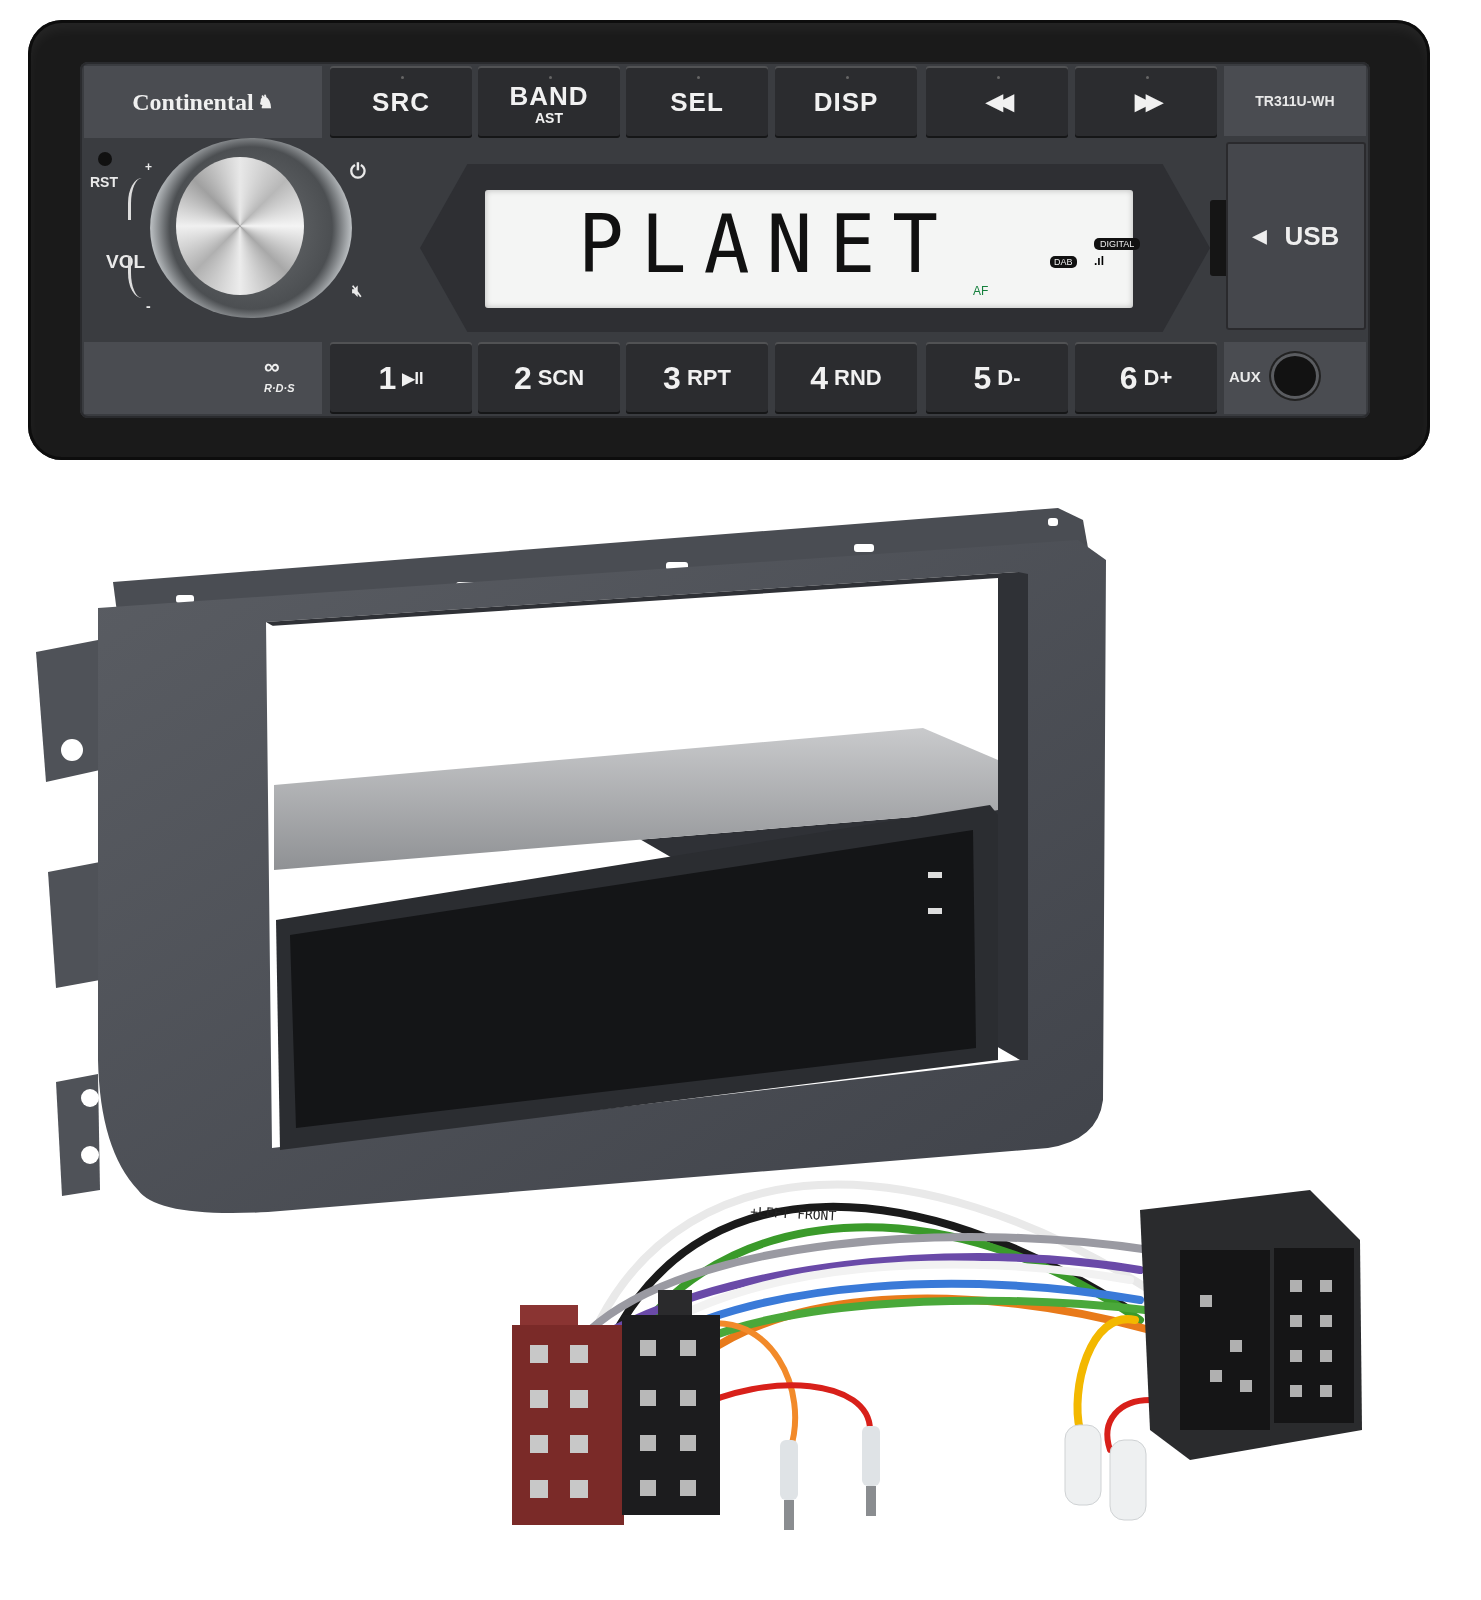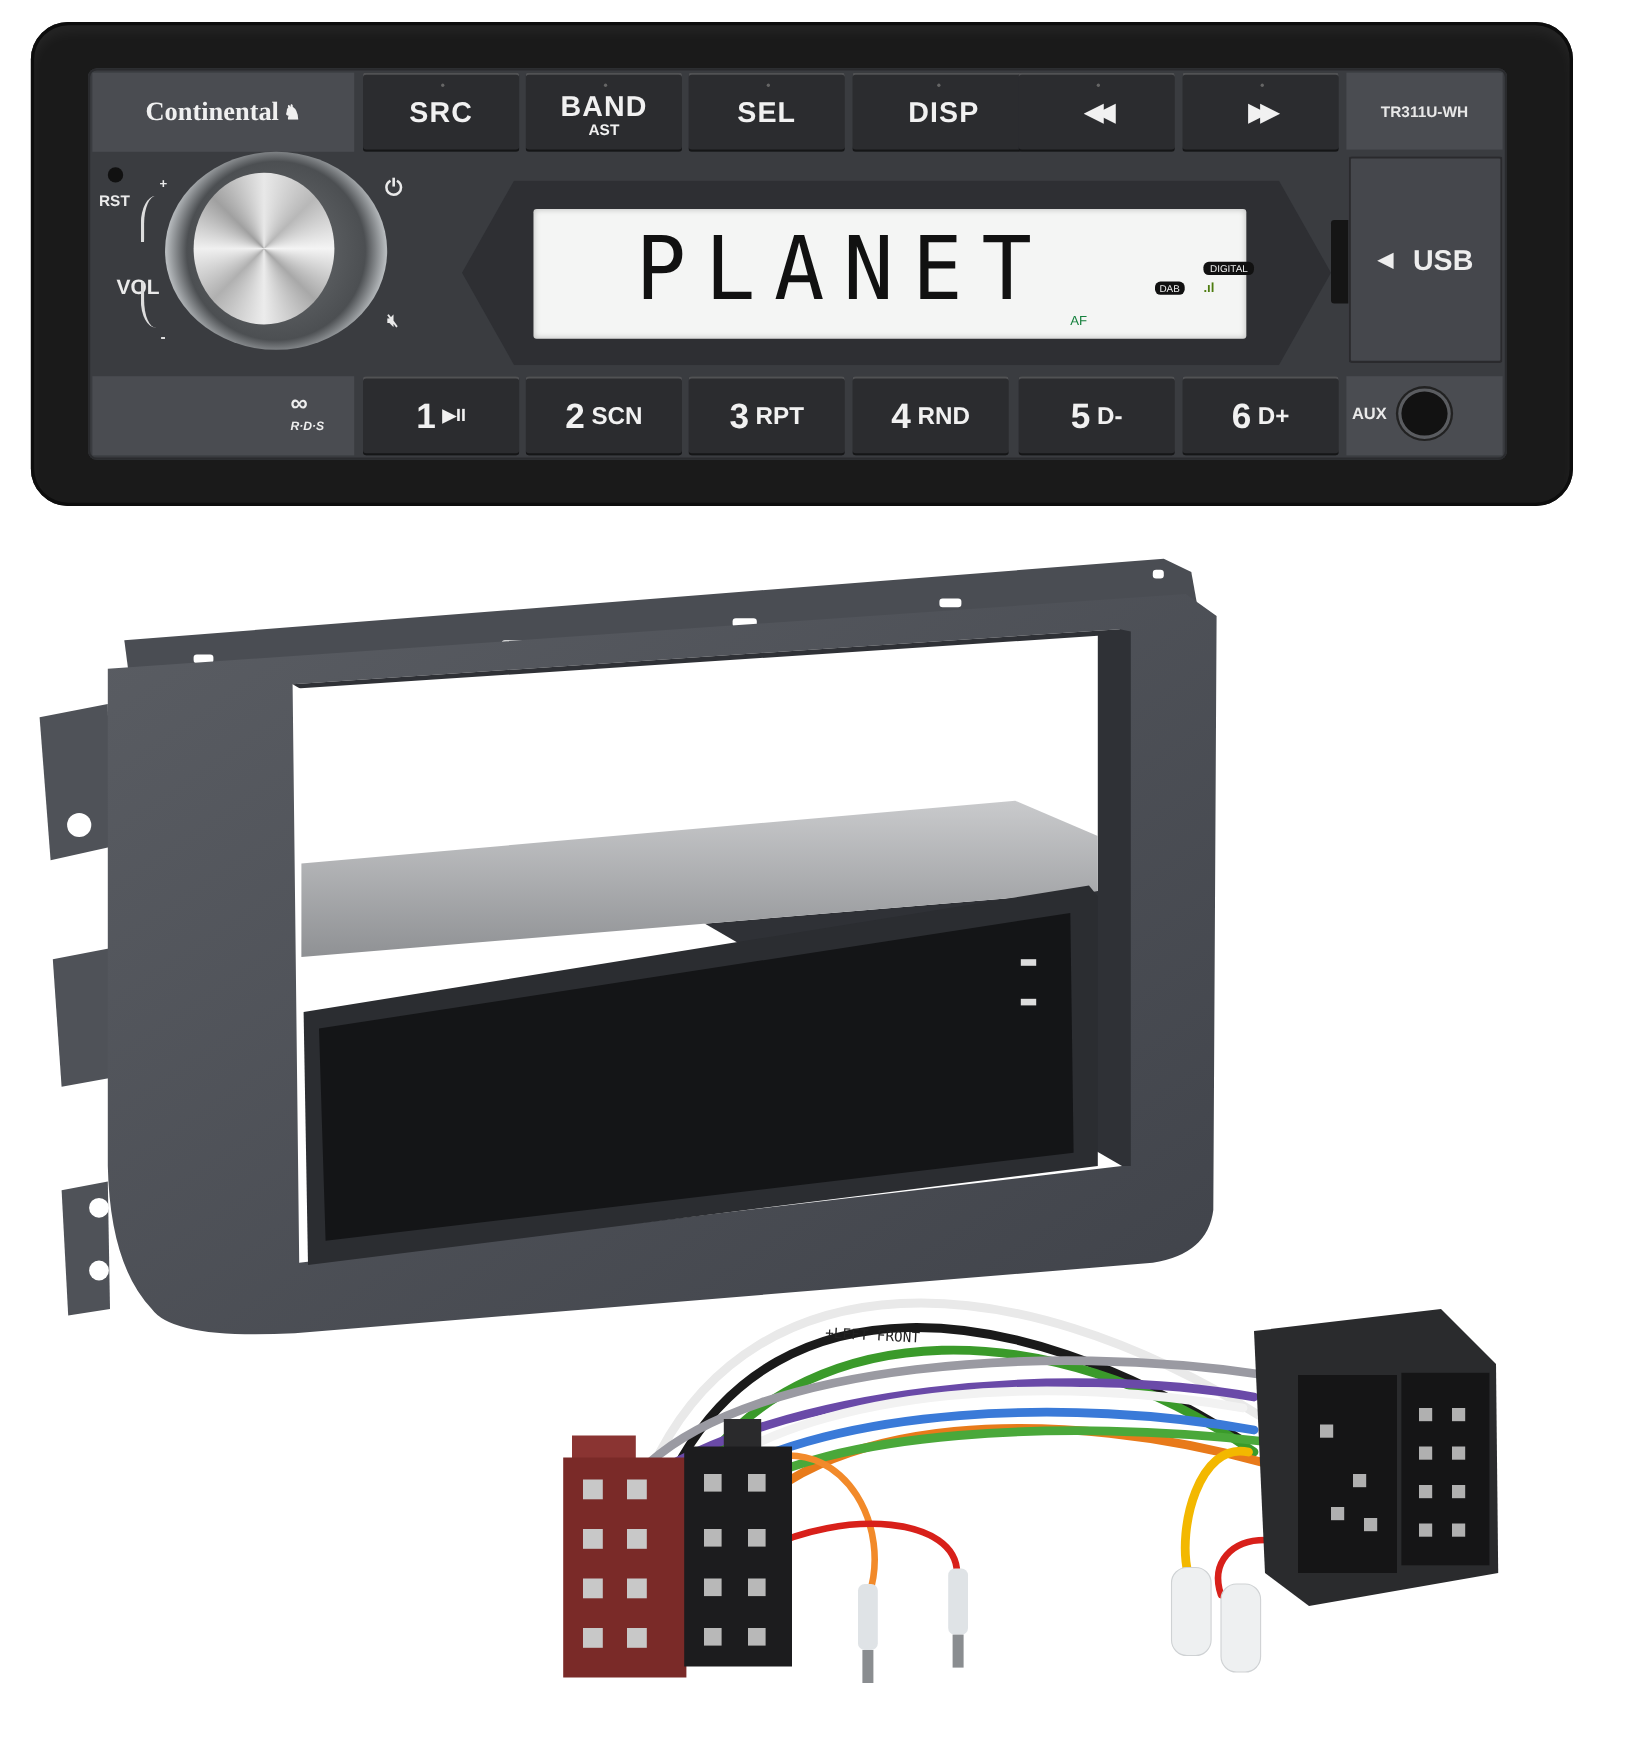--- a/index.html
+++ b/index.html
@@ -65,21 +65,21 @@
   </div>
 <div class="abs key key-top" style="left:478px;flex-direction:column;">
     <span class="dot"></span>
     <span class="main">BAND</span>
     <span class="sub">AST</span>
   </div>
 <div class="abs key key-top" style="left:626px;">
     <span class="dot"></span>
     <span class="main">SEL</span>
   </div>
-<div class="abs key key-top" style="left:775px;padding-left:12px;">
+<div class="abs key key-top" style="left:775px;">
     <span class="dot"></span>
     <span class="main">DISP</span>
   </div>
 <div class="abs key key-top" style="left:926px;">
     <span class="dot"></span>
     <span class="main" style="font-size:22px;letter-spacing:-6px;">◀◀</span>
   </div>
 <div class="abs key key-top" style="left:1075px;">
     <span class="dot"></span>
     <span class="main" style="font-size:22px;letter-spacing:-6px;">▶▶</span>
@@ -99,21 +99,21 @@
 <div class="abs knob-cap"></div>
 
 <div class="abs small-label" style="left:350px;top:160px;font-size:20px;">⏻</div>
 <div class="abs small-label" style="left:352px;top:282px;font-size:16px;">🔇︎</div>
 
 <div class="abs lcd-bezel"></div>
 <div class="abs lcd"></div>
 <div class="abs lcd-text">PLANET</div>
 <div class="abs lcd-badge" style="left:1094px;top:238px;">DIGITAL</div>
 <div class="abs lcd-badge" style="left:1050px;top:256px;padding:0 4px;">DAB</div>
-<div class="abs" style="left:1094px;top:254px;font-size:12px;font-weight:bold;color:#4d7c0f;">.ıl</div>
+<div class="abs" style="left:1094px;top:254px;font-size:12px;font-weight:bold;color:#000000;">.ıl</div>
 <div class="abs lcd-af">AF</div>
 
 <div class="abs" style="left:1210px;top:200px;width:16px;height:76px;background:#151515;border-radius:3px 0 0 3px;"></div>
 <div class="abs usb-door">
   <span style="font-size:18px;margin-right:18px;">◀</span>
   <span>USB</span>
 </div>
 
 <div class="abs panel" style="left:84px;top:342px;width:238px;height:72px;"></div>
 <div class="abs" style="left:264px;top:354px;color:#eee;font-size:22px;font-weight:bold;">∞</div>

